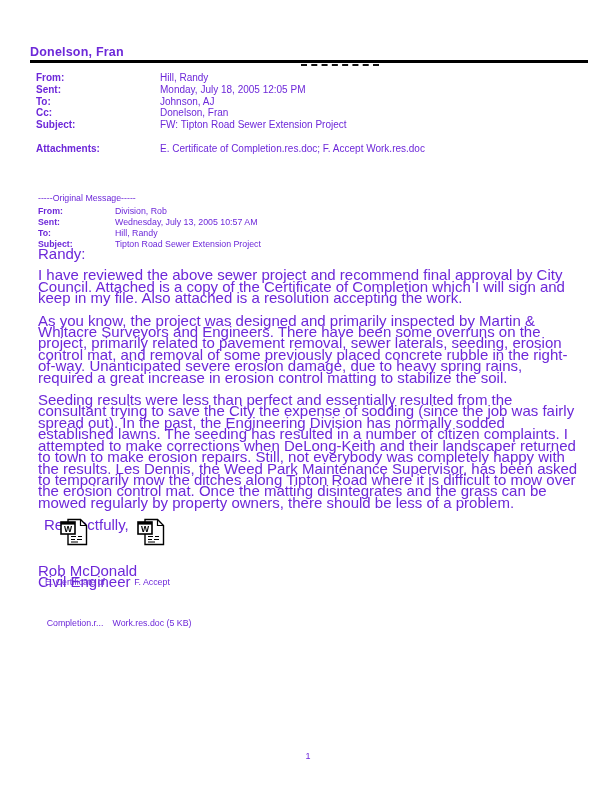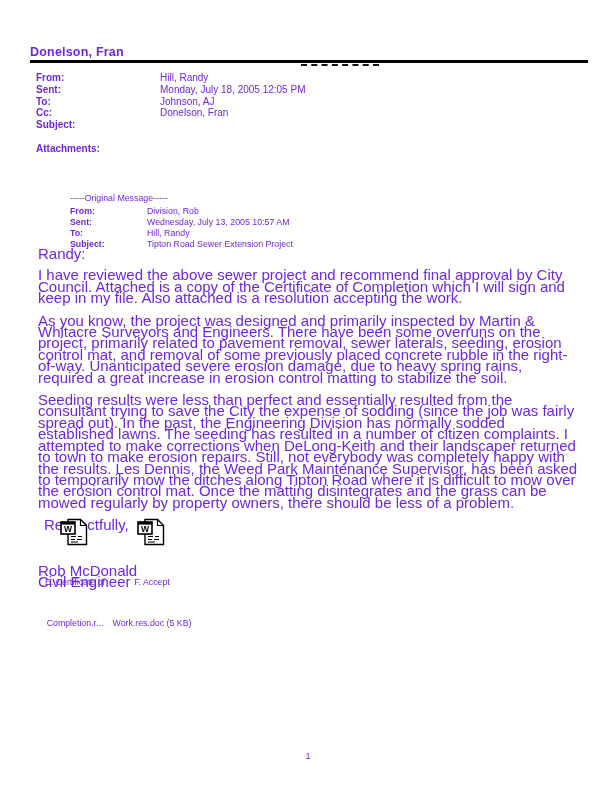--- a/index.html
+++ b/index.html
@@ -47,21 +47,20 @@
   .row { display: flex; align-items: flex-end; }
   .hdr-fields .lbl { width: 124px; flex: none; font-weight: bold; }
   .attach-row { margin-top: 12px; }
   .orig {
     position: absolute;
     left: 38px;
     top: 193px;
     font-size: 8.8px;
     line-height: 11px;
     width: 540px;
-    margin-left: 32px;
   }
   .orig .divider { margin-bottom: 2px; }
   .orig .lbl { width: 77px; flex: none; font-weight: bold; }
   .body-text {
     position: absolute;
     left: 38px;
     top: 248px;
     width: 556px;
     font-size: 15px;
     line-height: 11.4px;
@@ -112,23 +111,25 @@
     <div class="row">
       <span class="lbl">To:</span>
       <span class="val">Johnson, AJ</span>
     </div>
     <div class="row">
       <span class="lbl">Cc:</span>
       <span class="val">Donelson, Fran</span>
     </div>
     <div class="row">
       <span class="lbl">Subject:</span>
+      <span class="val">FW: Tipton Road Sewer Extension Project</span>
     </div>
     <div class="row attach-row">
       <span class="lbl">Attachments:</span>
+      <span class="val">E. Certificate of Completion.res.doc; F. Accept Work.res.doc</span>
     </div>
   </div>
 
   <div class="orig">
     <div class="divider">-----Original Message-----</div>
     <div class="row">
       <span class="lbl">From:</span>
       <span class="val">Division, Rob</span>
     </div>
     <div class="row">

